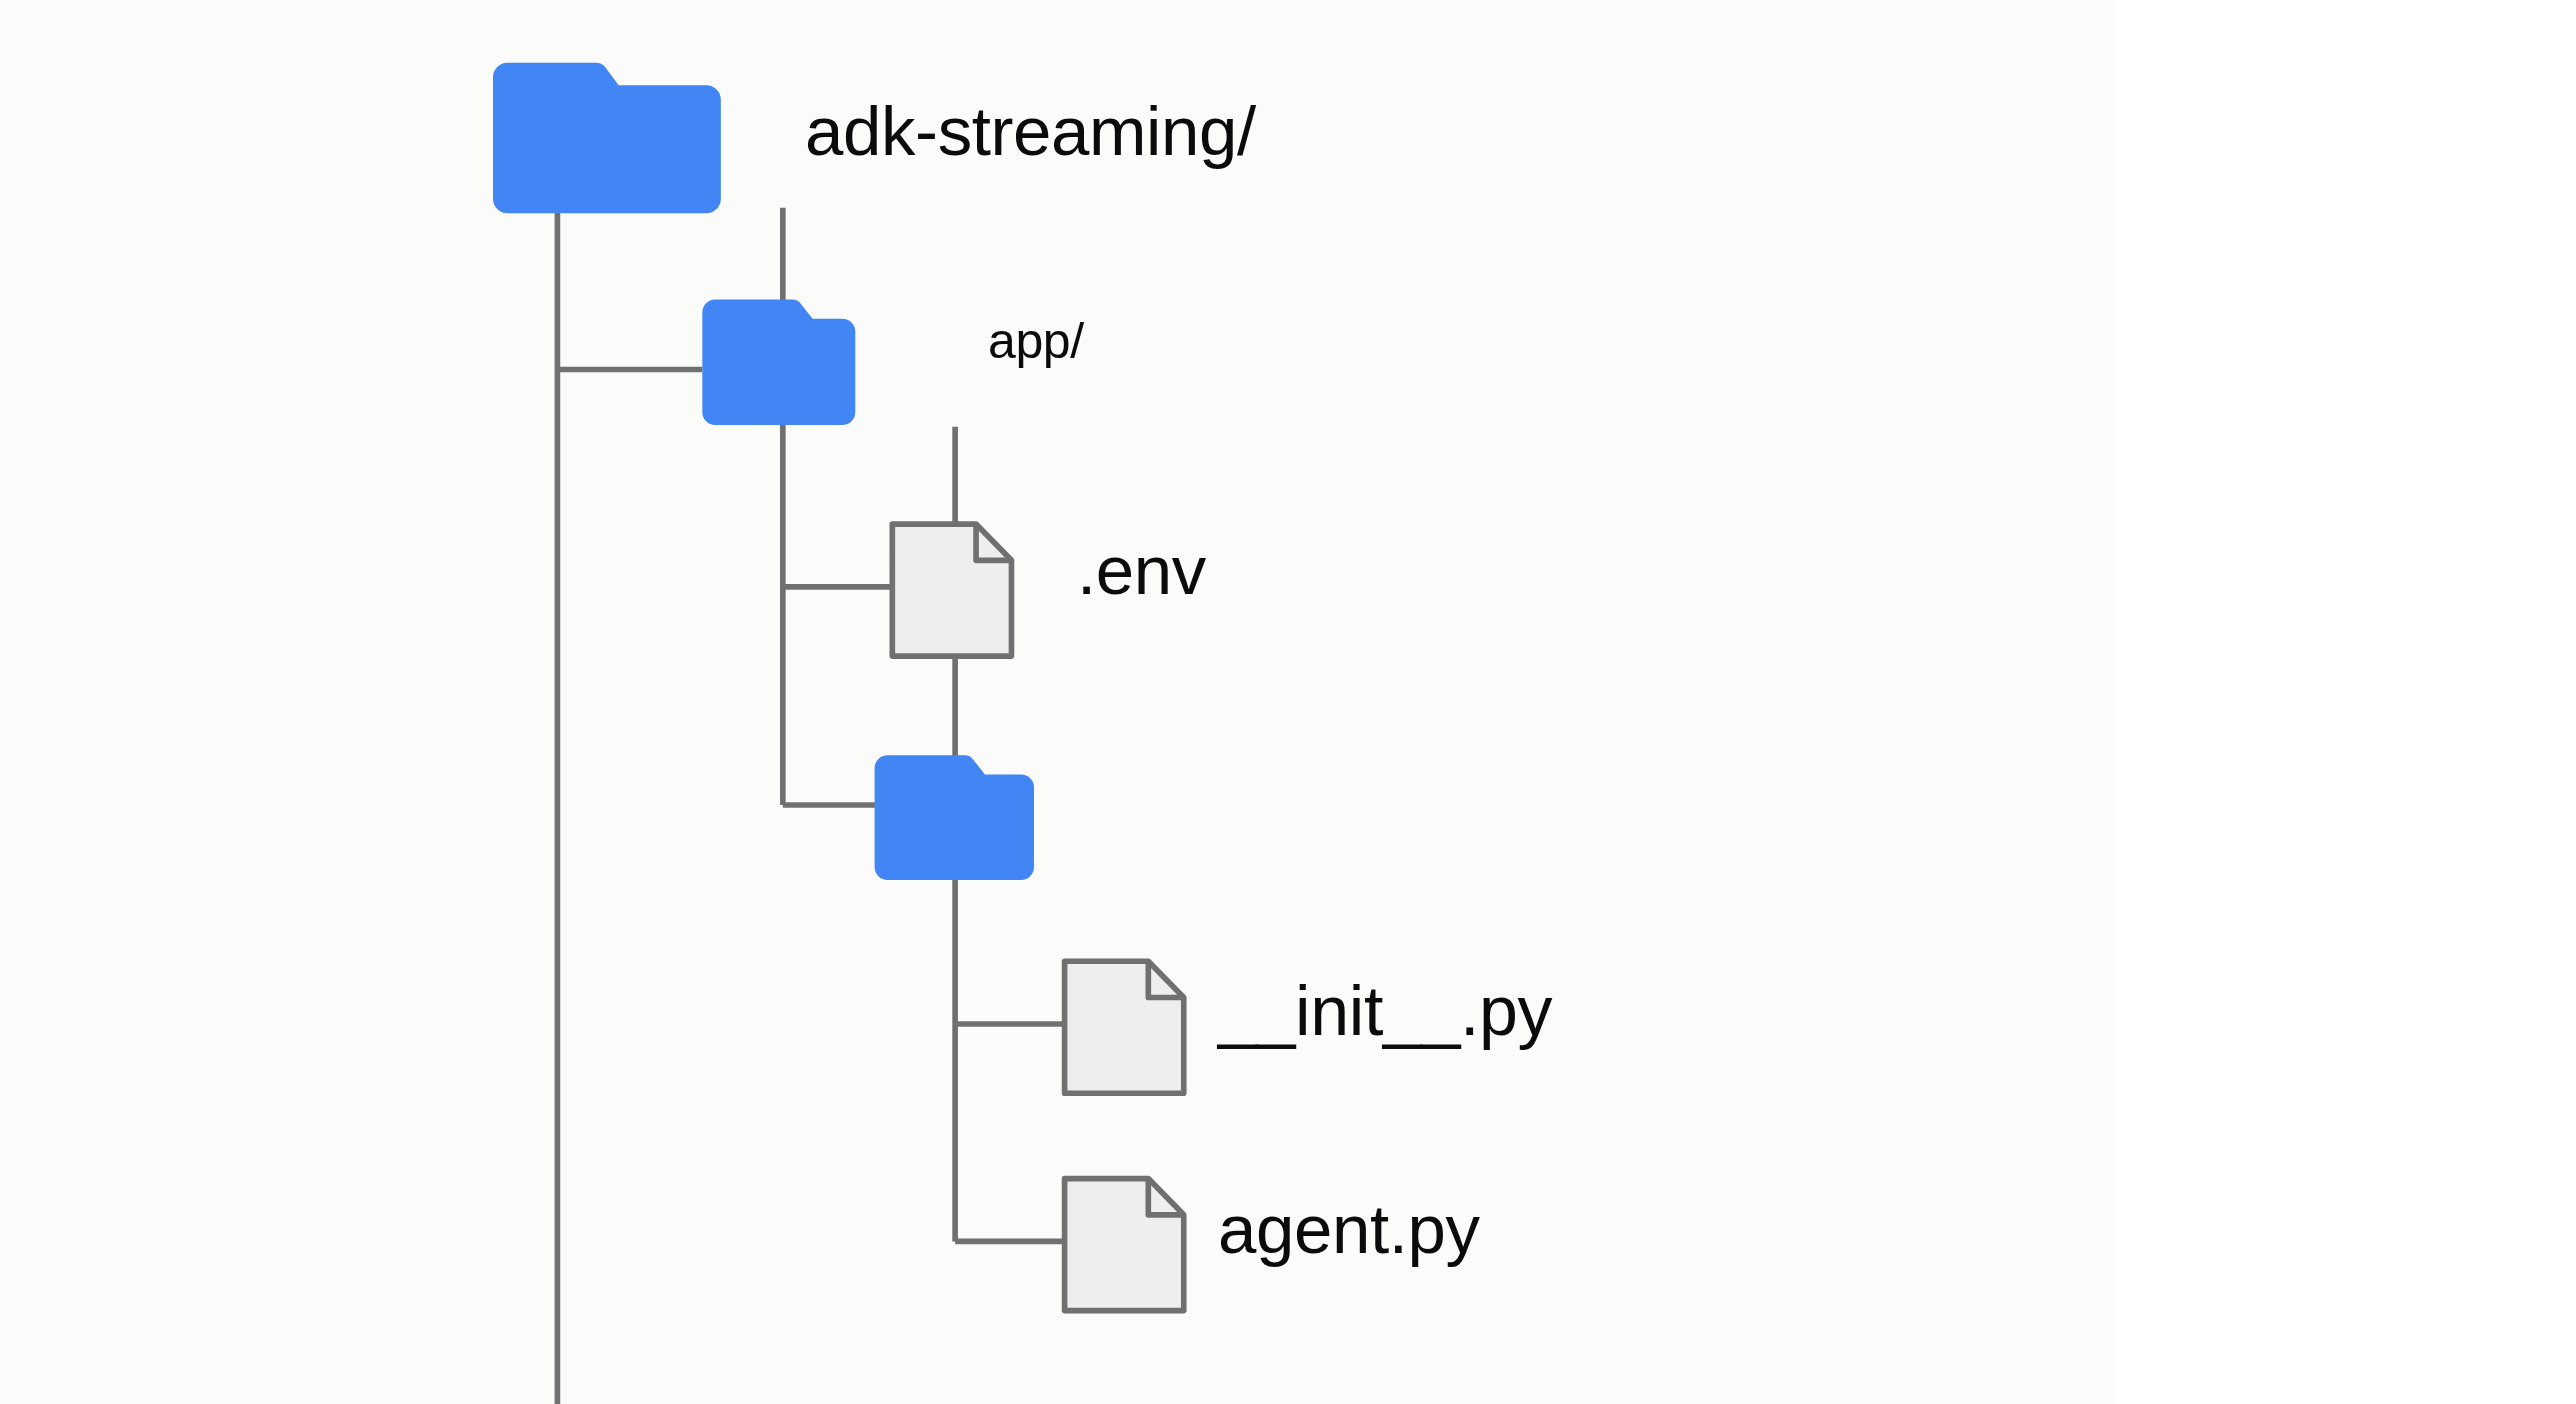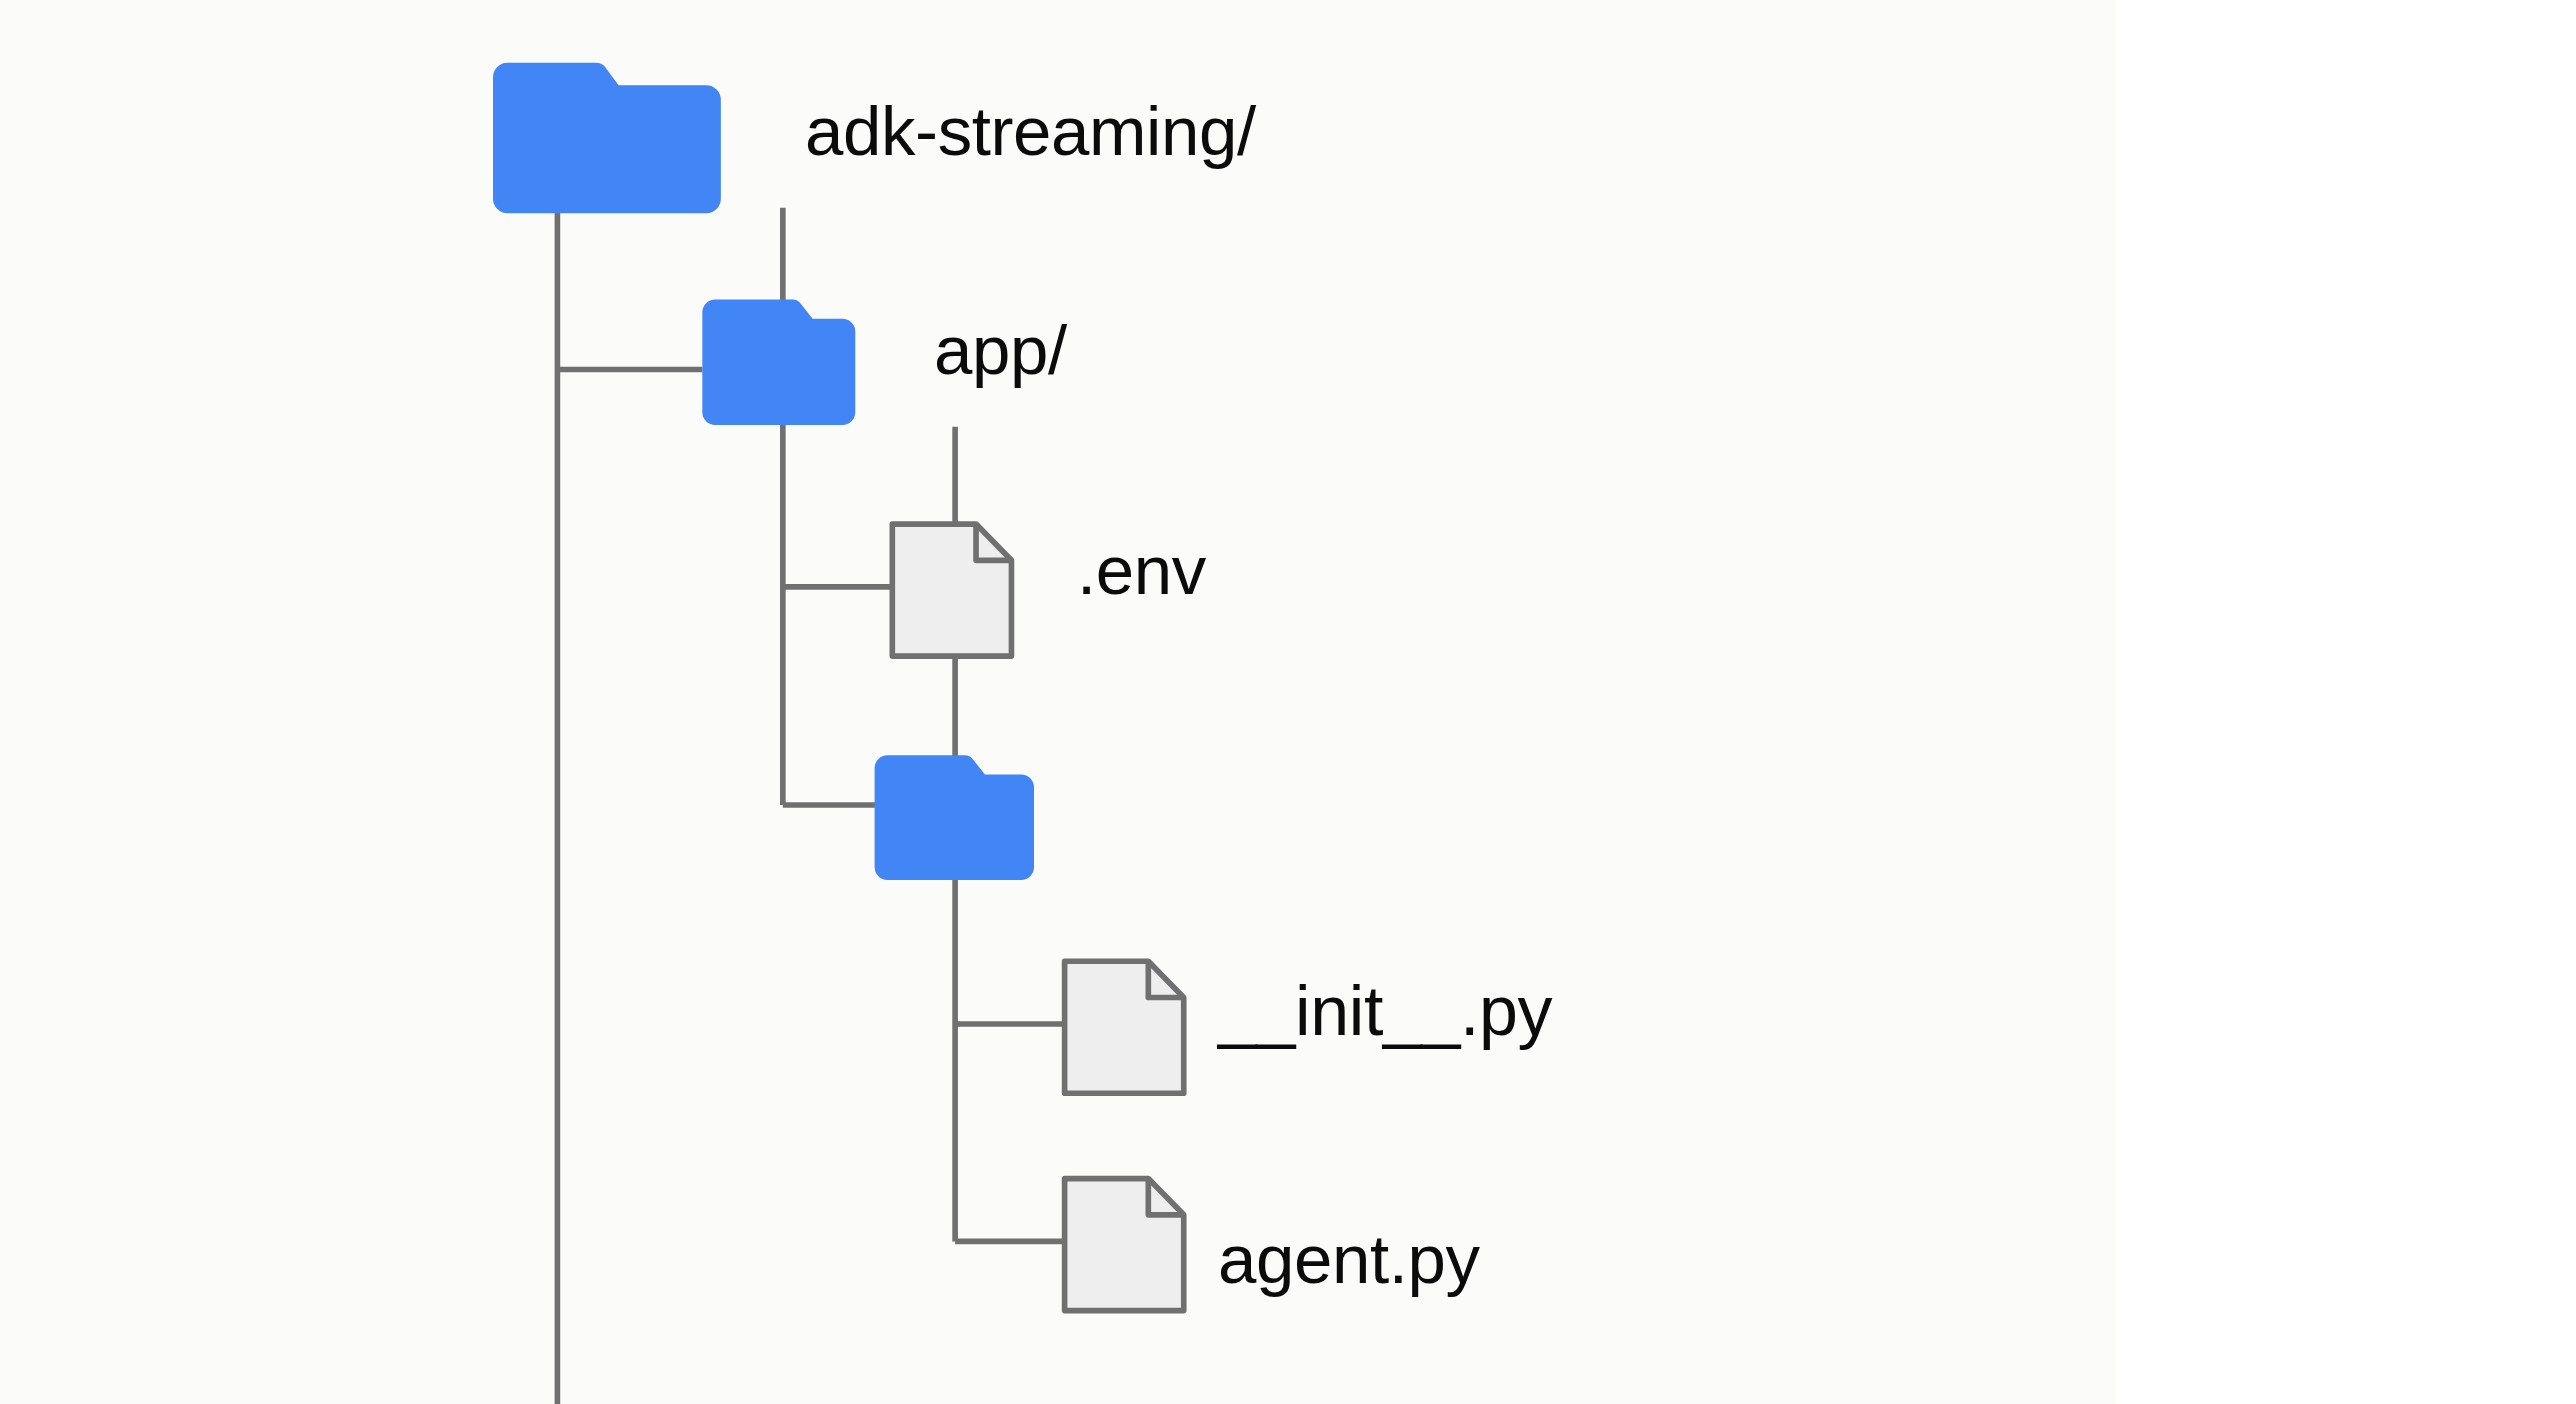--- a/index.html
+++ b/index.html
@@ -26,25 +26,25 @@
   }
   .node-label {
     position: absolute;
     color: #0b0b0b;
     white-space: nowrap;
     letter-spacing: -0.4px;
     line-height: 1;
   }
   
   .lbl-root   { left: 805px; top: 97px;  font-size: 69px; }
-  .lbl-app    { left: 934px; top: 316px;  font-size: 69px; }
+  .lbl-app    { left: 988px; top: 316px;  font-size: 50px; }
   .lbl-env    { left: 1077px; top: 536px;  font-size: 69px; text-align: right; }
   .lbl-gsa    { left: 1081px; top: 757px;  font-size: 69px; }
   .lbl-init   { left: 1218px; top: 976px; font-size: 70px; }
-  .lbl-agent  { left: 1218px; top: 1195px; font-size: 69px; margin-top: 30px; }
+  .lbl-agent  { left: 1218px; top: 1195px; font-size: 69px; }
 </style>
 </head>
 <body>
 
 <div id="canvas">
 
   <svg id="tree-svg" viewBox="0 0 3199 1744">
 
     <g stroke="#707070" stroke-width="7" fill="none" stroke-linecap="butt">
 

